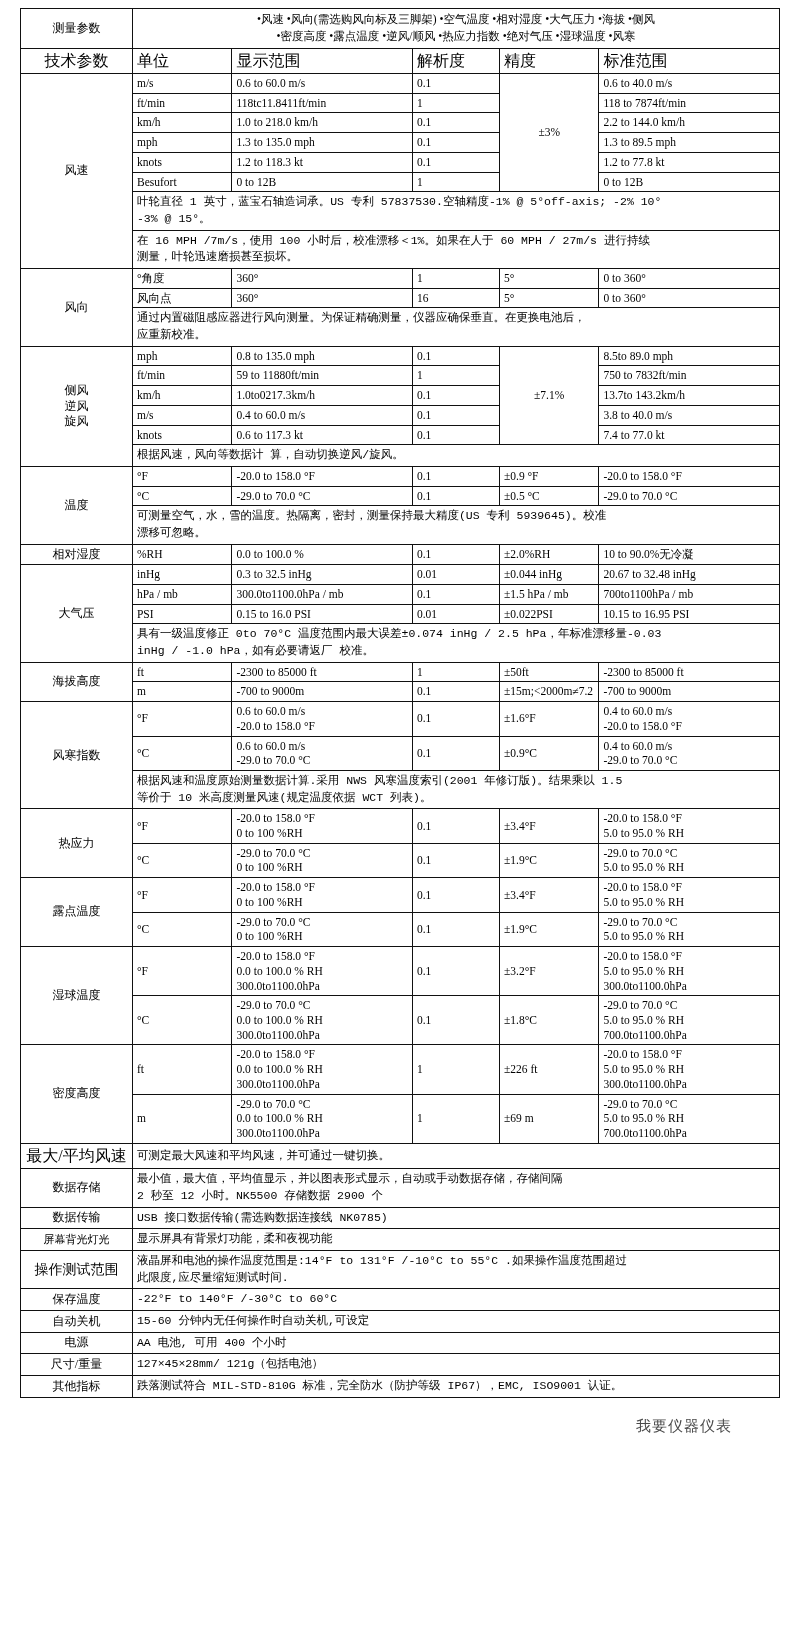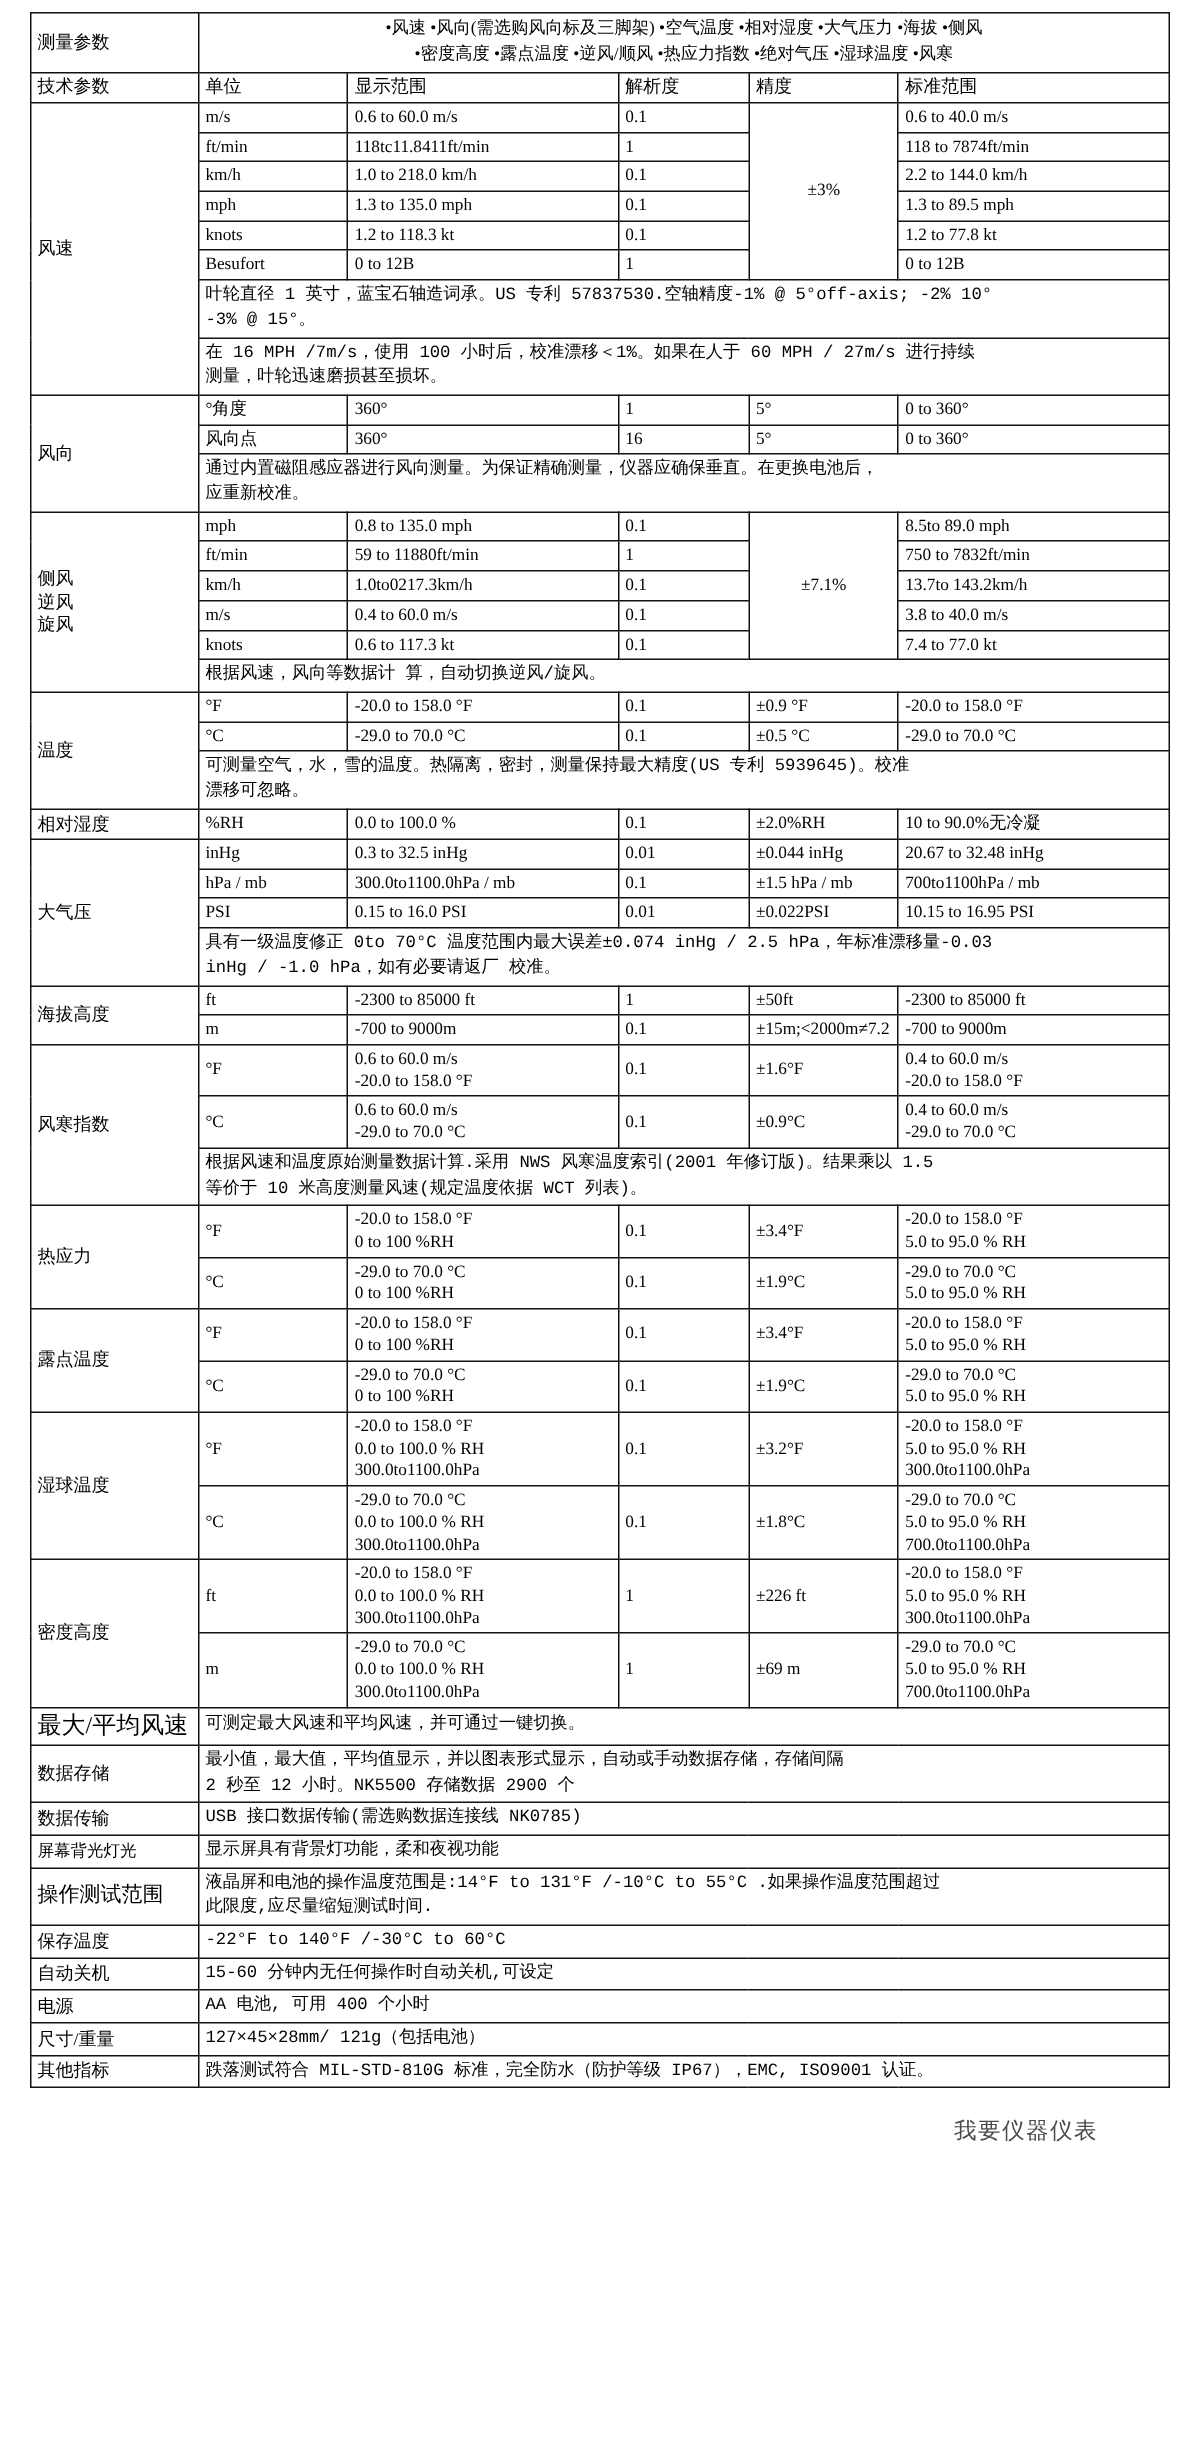--- a/index.html
+++ b/index.html
@@ -26,25 +26,25 @@
     font-size: 11.5px;
     line-height: 1.28;
   }
   table.spec td {
     border: 1px solid #111;
     padding: 2px 4px;
     vertical-align: middle;
     word-wrap: break-word;
   }
   td.lbl {
+    text-align: center;
     font-size: 12px;
   }
   td.hdr {
-    font-size: 12px;
-    font-family: Liberation Mono, monospace;
+    font-size: 16px;
   }
   td.cell {
     font-size: 11.5px;
   }
   td.note {
     font-size: 11.5px;
     line-height: 1.45;
     padding: 3px 5px;
     text-align: left;
     font-family: Liberation Mono, monospace;

